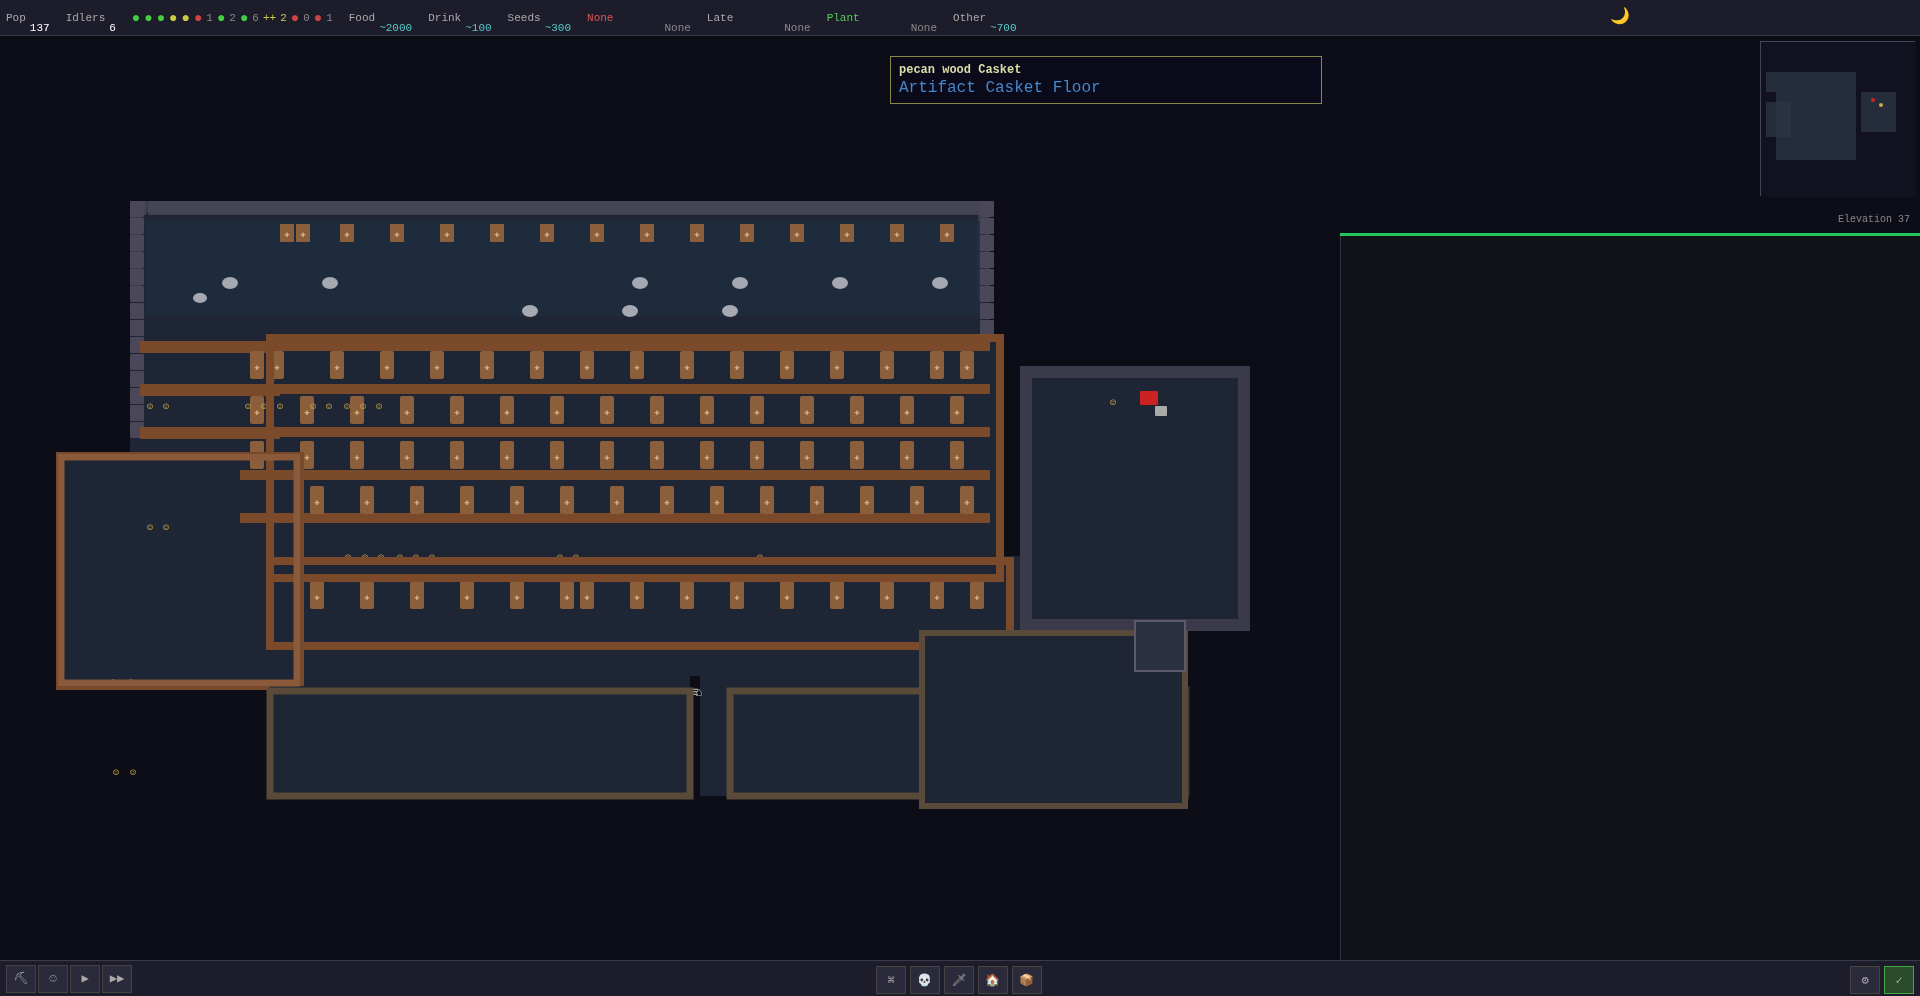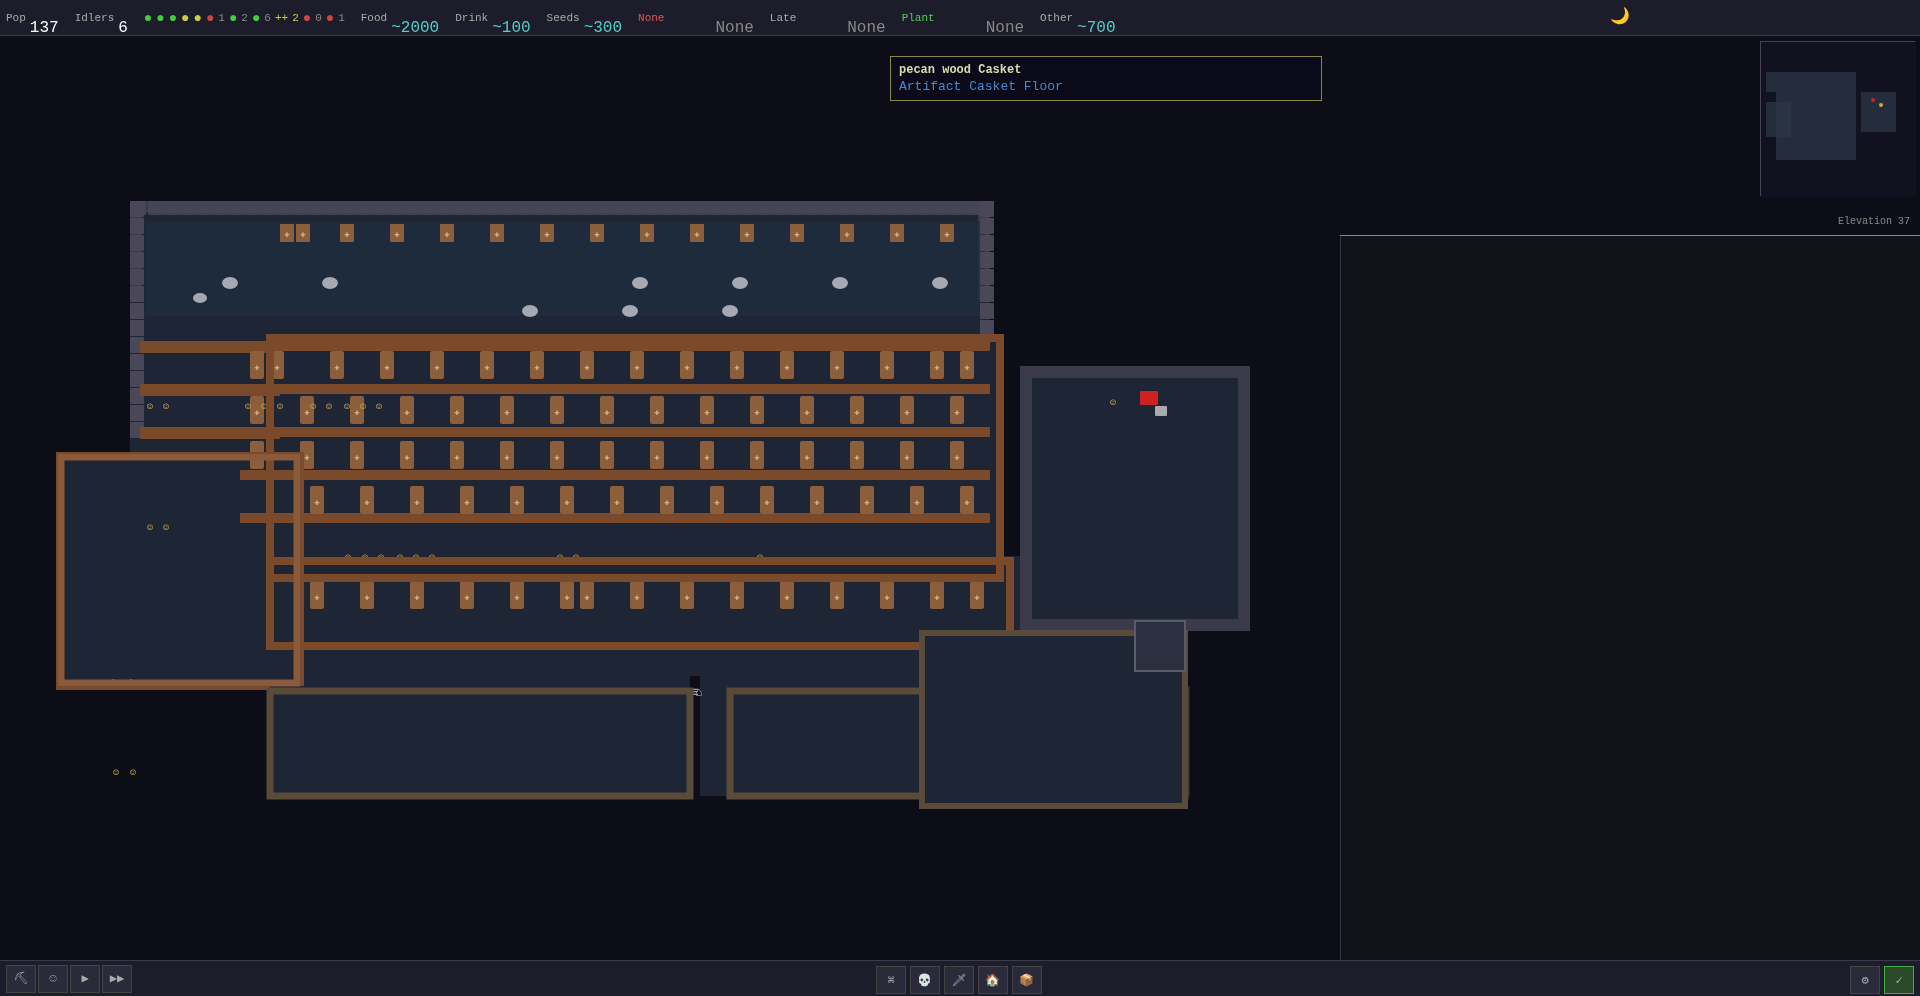--- a/index.html
+++ b/index.html
@@ -31,21 +31,21 @@
       gap: 4px;
       font-size: 11px;
       color: #ccc;
     }
     .top-stat-label {
       color: #aaa;
       font-size: 11px;
     }
     .top-stat-value {
       color: #fff;
-      font-size: 16px;
+      font-size: 11px;
       margin-top: 20px;
     }
     .stat-red { color: #e05555; }
     .stat-green { color: #55cc55; }
     .stat-cyan { color: #55cccc; }
     .stat-gray { color: #888; padding-left: 47px; }
     .dot-green { color: #44cc44; font-size: 14px; }
     .dot-yellow { color: #cccc44; font-size: 14px; }
     .dot-red { color: #cc4444; font-size: 14px; }
 
@@ -118,21 +118,21 @@
       z-index: 20;
     }
     #tooltip-title {
       color: #ddddaa;
       font-size: 12px;
       font-weight: bold;
       margin-bottom: 2px;
     }
     #tooltip-subtitle {
       color: #4488cc;
-      font-size: 13px;
+      font-size: 16px;
       font-family: Liberation Mono, monospace;
     }
 
     
     #right-panel {
       position: absolute;
       top: 0;
       right: 0;
       width: 580px;
       height: 960px;
@@ -140,21 +140,21 @@
       border-left: 1px solid #333344;
     }
 
     #minimap {
       position: absolute;
       top: 0;
       right: 0;
       width: 580px;
       height: 200px;
       background: #0d0d18;
-      border-bottom: 1px solid #22c55e;
+      border-bottom: 3px solid #22c55e;
     }
 
     #minimap-inner {
       position: absolute;
       top: 5px;
       right: 5px;
       width: 155px;
       height: 155px;
       background: #1a1a2a;
       border: 1px solid #444455;

